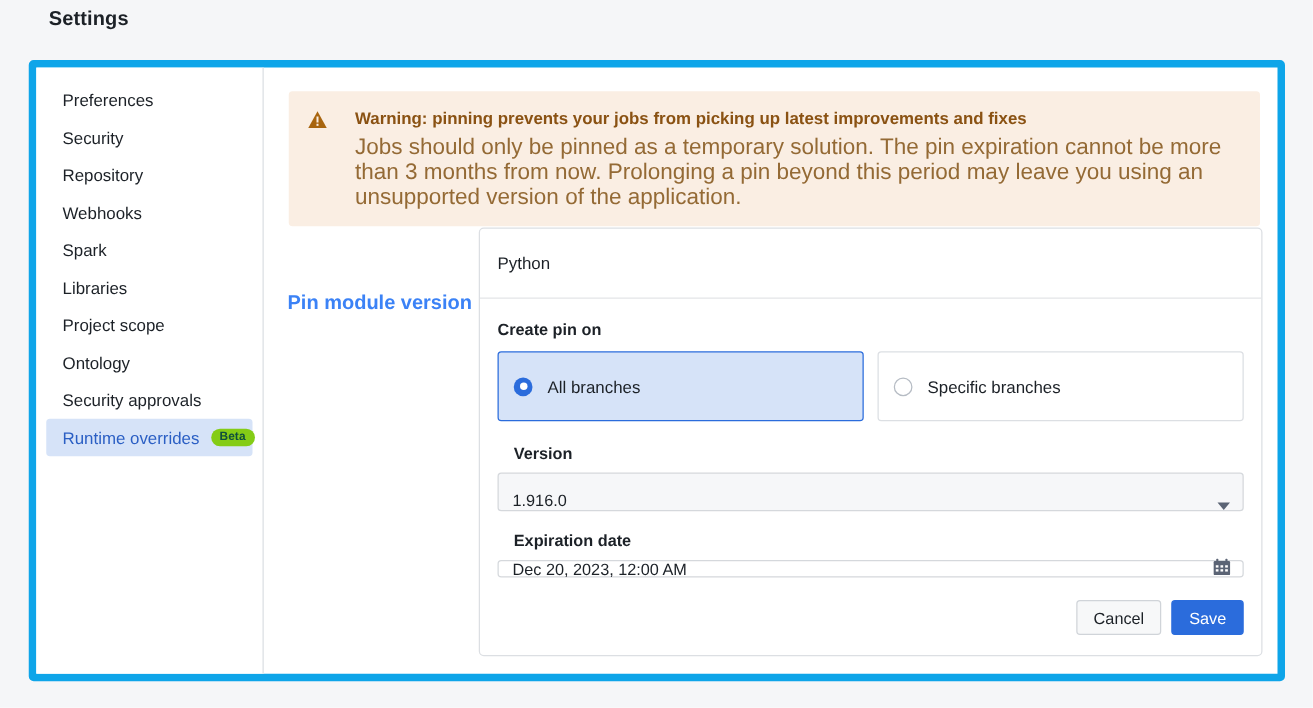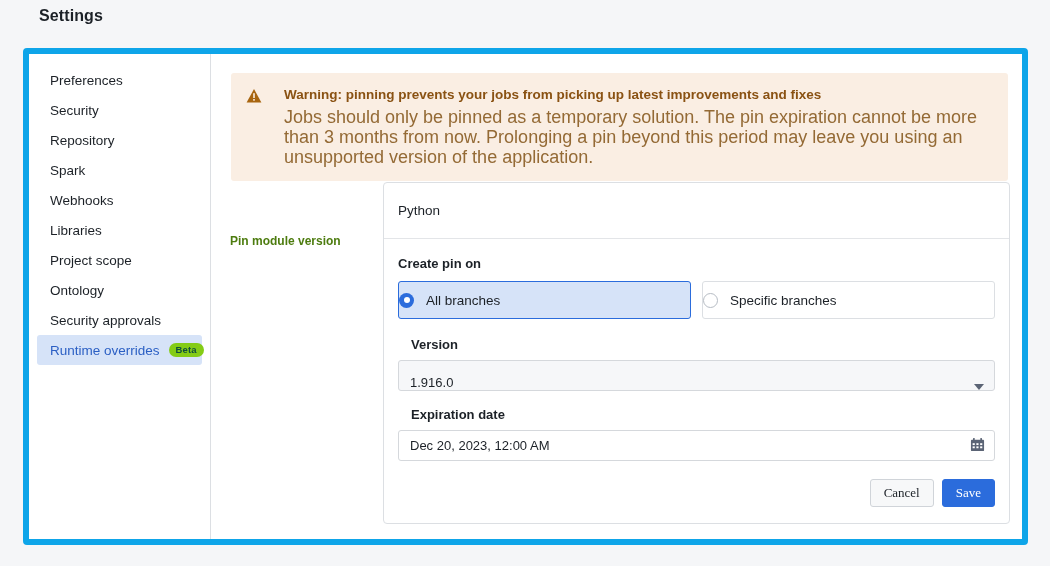--- a/index.html
+++ b/index.html
@@ -105,23 +105,23 @@
     font-size: 18px;
     color: #946a35;
     line-height: 20px;
     max-width: 730px;
   }
 
   .field-label-left {
     position: absolute;
     left: 19px;
     top: 180px;
-    font-size: 12px;
-    font-weight: bold;
-    color: #4d7c0f;
+    font-size: 16px;
+    font-weight: bold;
+    color: #3b82f6;
   }
 
   .pin-panel {
     position: absolute;
     left: 172px;
     top: 128px;
     width: 627px;
     border: 1px solid #dcdfe3;
     border-radius: 4px;
     background: #ffffff;
@@ -144,23 +144,24 @@
     color: #1c2127;
     margin-bottom: 10px;
   }
   .radio-row {
     display: flex;
     gap: 11px;
     margin-bottom: 18px;
   }
   .radio-card {
     flex: 1;
-    height: 38px;
-    display: flex;
-    align-items: center;
+    height: 56px;
+    display: flex;
+    align-items: center;
+    padding-left: 12px;
     border: 1px solid #dcdfe3;
     border-radius: 3px;
     font-size: 13.5px;
     color: #1c2127;
     cursor: pointer;
     background: #fff;
   }
   .radio-card.active {
     background: #d6e3f8;
     border: 1.5px solid #2b6cdc;
@@ -208,21 +209,21 @@
     cursor: pointer;
   }
   .select-box .val { flex: 1; }
   .caret {
     width: 0; height: 0;
     border-left: 5px solid transparent;
     border-right: 5px solid transparent;
     border-top: 6px solid #5b6475;
   }
   .date-box {
-    height: 31px;
+    height: 14px;
     border: 1px solid #d5d8dc;
     border-radius: 3px;
     background: #ffffff;
     display: flex;
     align-items: center;
     padding: 0 9px 0 11px;
     font-size: 13px;
     color: #1c2127;
     cursor: text;
   }
@@ -238,21 +239,20 @@
     height: 28px;
     padding: 0 13px;
     border-radius: 3px;
     font-size: 13px;
     display: flex;
     align-items: center;
     cursor: pointer;
     border: 1px solid #d0d4d9;
     background: #f7f8f9;
     color: #1c2127;
-    font-family: Liberation Serif, serif;
   }
   .btn.primary {
     background: #2b6cdc;
     border: 1px solid #2b6cdc;
     color: #ffffff;
   }
 </style>
 </head>
 <body>
 
@@ -264,24 +264,24 @@
     <div class="sidebar-item">
       <span>Preferences</span>
     </div>
     <div class="sidebar-item">
       <span>Security</span>
     </div>
     <div class="sidebar-item">
       <span>Repository</span>
     </div>
     <div class="sidebar-item">
+      <span>Webhooks</span>
+    </div>
+    <div class="sidebar-item">
       <span>Spark</span>
-    </div>
-    <div class="sidebar-item">
-      <span>Webhooks</span>
     </div>
     <div class="sidebar-item">
       <span>Libraries</span>
     </div>
     <div class="sidebar-item">
       <span>Project scope</span>
     </div>
     <div class="sidebar-item">
       <span>Ontology</span>
     </div>

